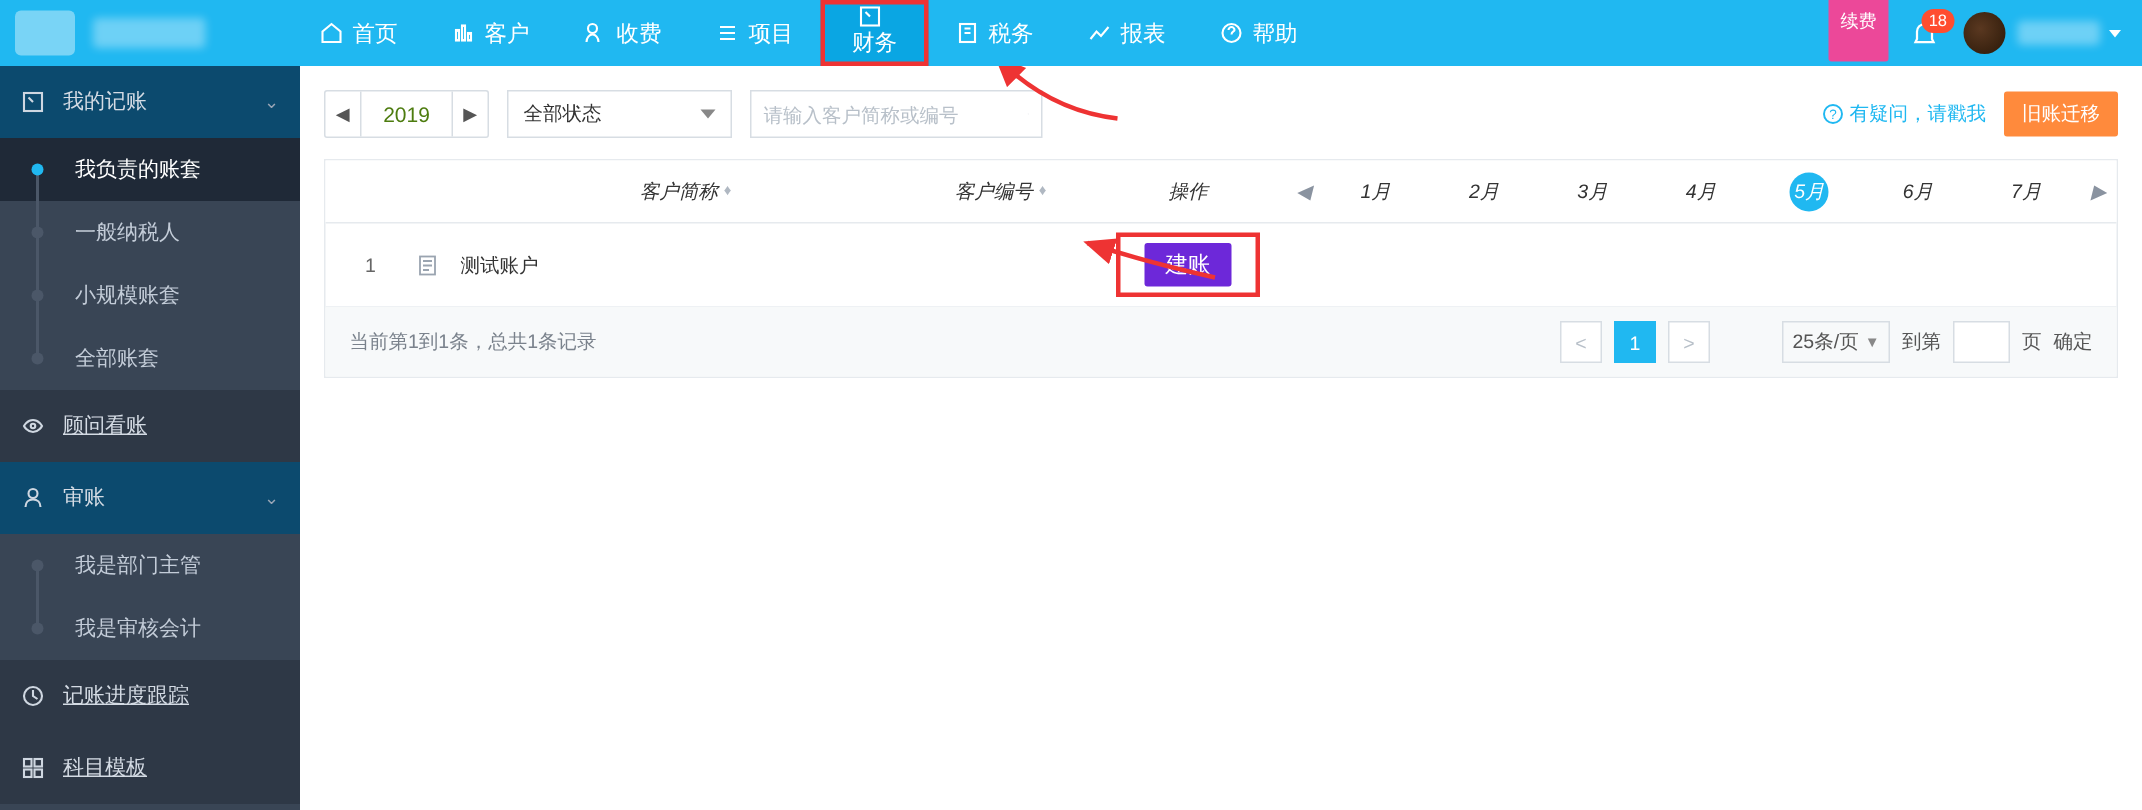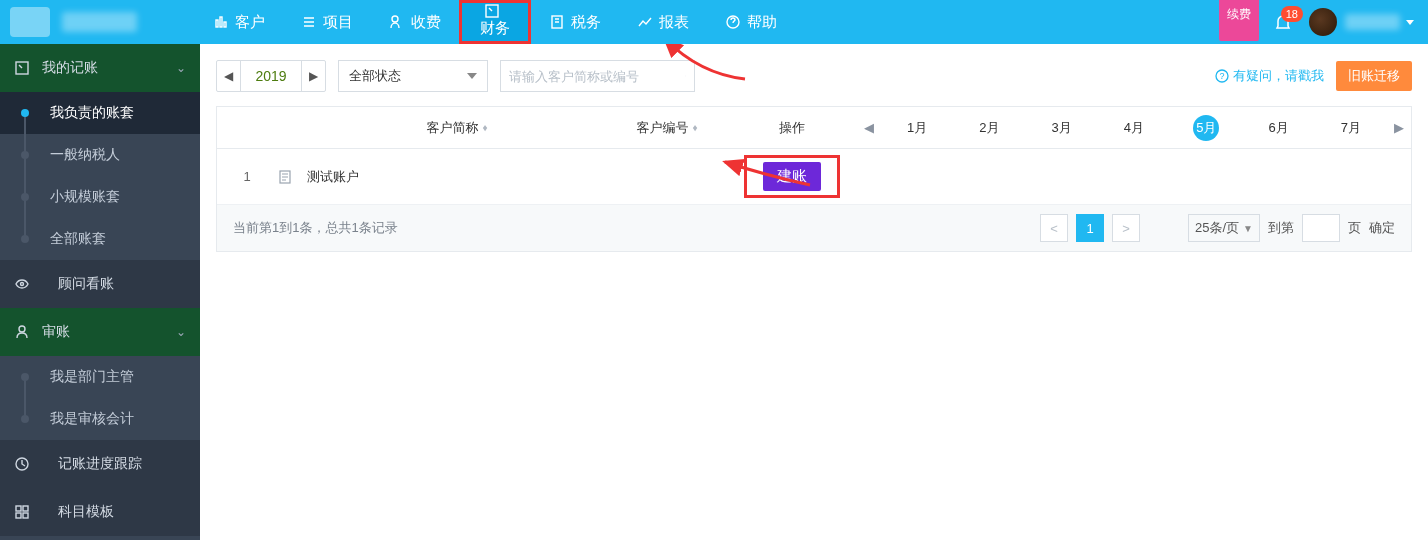--- a/index.html
+++ b/index.html
@@ -17,50 +17,50 @@
 .spacer { flex:1; }
 .renew { background:#ec4899; color:#fff; font-size:12px; padding:18px 8px; border-radius:2px; margin-right:14px; position:relative; top:-8px; }
 .bell-wrap { position:relative; margin-right:16px; }
 .badge { position:absolute; top:-6px; right:-10px; background:#ff4d30; color:#fff; font-size:11px; border-radius:9px; padding:0 5px; line-height:16px; }
 .avatar { width:28px; height:28px; border-radius:50%; background:radial-gradient(circle at 40% 40%,#5a3820,#2a1808); margin-right:8px; }
 .user-blur { width:55px; height:16px; background:rgba(255,255,255,0.35); border-radius:3px; filter:blur(3px); margin-right:6px; }
 .caret { width:0; height:0; border-left:4px solid transparent; border-right:4px solid transparent; border-top:5px solid #fff; margin-right:14px; }
 
 
 .sidebar { position:absolute; left:0; top:44px; bottom:0; width:200px; background:#394555; color:#d4dbe4; }
-.side-group { display:flex; align-items:center; height:48px; padding:0 14px; font-size:14px; cursor:pointer; background:#14532d; }
+.side-group { display:flex; align-items:center; height:48px; padding:0 14px; font-size:14px; cursor:pointer; background:#0c4a6e; }
 .side-group .lbl { margin-left:12px; flex:1; }
 .side-group .chev { font-size:12px; color:#9aa6b6; }
 .side-sub { display:flex; align-items:center; height:42px; padding-left:50px; font-size:14px; color:#c3ccd8; cursor:pointer; position:relative; }
 .side-sub::before { content:""; position:absolute; left:24px; top:0; bottom:0; width:2px; background:#4b5768; }
 .side-sub::after { content:""; position:absolute; left:21px; top:50%; width:8px; height:8px; border-radius:50%; background:#4b5768; transform:translateY(-50%); }
 .side-sub.first::before { top:50%; }
 .side-sub.last::before { bottom:50%; }
 .side-sub.active { background:#1f2937; color:#fff; }
 .side-sub.active::after { background:#20b8f1; }
 .side-plain { display:flex; align-items:center; height:48px; padding:0 14px; font-size:14px; cursor:pointer; background:#2e3846; }
-.side-plain .lbl { margin-left:28px; }
+.side-plain .lbl { margin-left:12px;text-decoration:underline; }
 
 
 .main { position:absolute; left:200px; right:0; top:44px; bottom:0; padding:16px; }
 .toolbar { display:flex; align-items:center; gap:12px; }
 .year-box { display:flex; border:1px solid #d7dde3; border-radius:2px; height:32px; }
 .year-btn { width:24px; display:flex; align-items:center; justify-content:center; cursor:pointer; color:#555; font-size:12px; border-right:1px solid #d7dde3; }
 .year-btn:last-child { border-right:none; border-left:1px solid #d7dde3; }
 .year-val { width:60px; display:flex; align-items:center; justify-content:center; font-size:14px; color:#4d7c0f; }
 .select { border:1px solid #d7dde3; height:32px; width:150px; padding:0 10px; display:flex; align-items:center; justify-content:space-between; font-size:13px; color:#333; cursor:pointer; }
 .select .tri { width:0; height:0; border-left:5px solid transparent; border-right:5px solid transparent; border-top:6px solid #888; }
 .search { border:1px solid #d7dde3; height:32px; width:195px; display:flex; align-items:center; padding:0 8px; }
 .search input { border:none; outline:none; flex:1; font-size:13px; color:#333; }
 .search input::placeholder { color:#b8c0c9; }
 .help-link { color:#20b8f1; font-size:13px; display:flex; align-items:center; gap:4px; }
 .migrate-btn { background:#ff8a3c; color:#fff; border:none; height:30px; padding:0 12px; font-size:13px; border-radius:2px; cursor:pointer; }
 
 .table-wrap { margin-top:14px; border:1px solid #e6eaee; }
-.thead { display:flex; align-items:center; height:42px; background:#fff; border-bottom:1px solid #e6eaee; font-size:13px; color:#333; }
+.thead { display:flex; align-items:center; height:42px; background:#fff; border-bottom:1px solid #e6eaee; font-size:13px; color:#333;font-style:italic; }
 .th { display:flex; align-items:center; justify-content:center; gap:4px; }
 .th .sort { font-size:10px; color:#b0b8c2; }
 .th-name { width:300px; }
 .th-code { width:120px; }
 .th-op { width:130px; }
 .th-month { flex:1; text-align:center; }
 .th-month.active span { background:#20b8f1; color:#fff; border-radius:50%; width:26px; height:26px; display:inline-flex; align-items:center; justify-content:center; }
 .nav-arrow { width:24px; text-align:center; color:#8a93a0; cursor:pointer; }
 .trow { display:flex; align-items:center; height:56px; font-size:13px; color:#333; border-bottom:1px solid #eef1f4; }
 .td-idx { width:60px; text-align:center; color:#666; }
@@ -85,43 +85,51 @@
 </head>
 <body>
 
 <div class="topnav">
   <div class="logo"></div>
   <div class="brand-blur"></div>
   <div class="nav-items">
     <div class="nav-item">
         <span class="nav-ico">
           <svg width="16" height="16" viewBox="0 0 16 16" fill="none" stroke="#fff" stroke-width="1.4">
+            <path d="M2 7l6-5 6 5v7H2z"></path>
+          </svg>
+        </span>
+        <span>首页</span>
+      </div>
+    <div class="nav-item">
+        <span class="nav-ico">
+          <svg width="16" height="16" viewBox="0 0 16 16" fill="none" stroke="#fff" stroke-width="1.4">
             <rect x="3" y="6" width="2" height="7"></rect>
             <rect x="7" y="3" width="2" height="10"></rect>
             <rect x="11" y="8" width="2" height="5"></rect>
           </svg>
         </span>
         <span>客户</span>
       </div>
     <div class="nav-item">
         <span class="nav-ico">
           <svg width="16" height="16" viewBox="0 0 16 16" fill="none" stroke="#fff" stroke-width="1.4">
-            <path d="M3 4h10M3 8h10M3 12h10"></path>
-          </svg>
-        </span>
-        <span>项目</span>
-      </div>
-    <div class="nav-item">
-        <span class="nav-ico">
-          <svg width="16" height="16" viewBox="0 0 16 16" fill="none" stroke="#fff" stroke-width="1.4">
             <circle cx="6" cy="5" r="3"></circle>
             <path d="M2 14c0-3 2-5 4-5s4 2 4 5"></path>
           </svg>
         </span>
         <span>收费</span>
+      </div>
+    <div class="nav-item">
+        <span class="nav-ico">
+          <svg width="16" height="16" viewBox="0 0 16 16" fill="none" stroke="#fff" stroke-width="1.4">
+            <path d="M3 4h10M3 8h10M3 12h10"></path>
+          </svg>
+        </span>
+        <span>项目</span>
       </div>
     <div class="nav-item active boxed">
         <span class="nav-ico">
           <svg width="16" height="16" viewBox="0 0 16 16" fill="none" stroke="#fff" stroke-width="1.4">
             <rect x="2" y="2" width="12" height="12"></rect>
             <path d="M5 5l3 3"></path>
           </svg>
         </span>
         <span>财务</span>
       </div>

